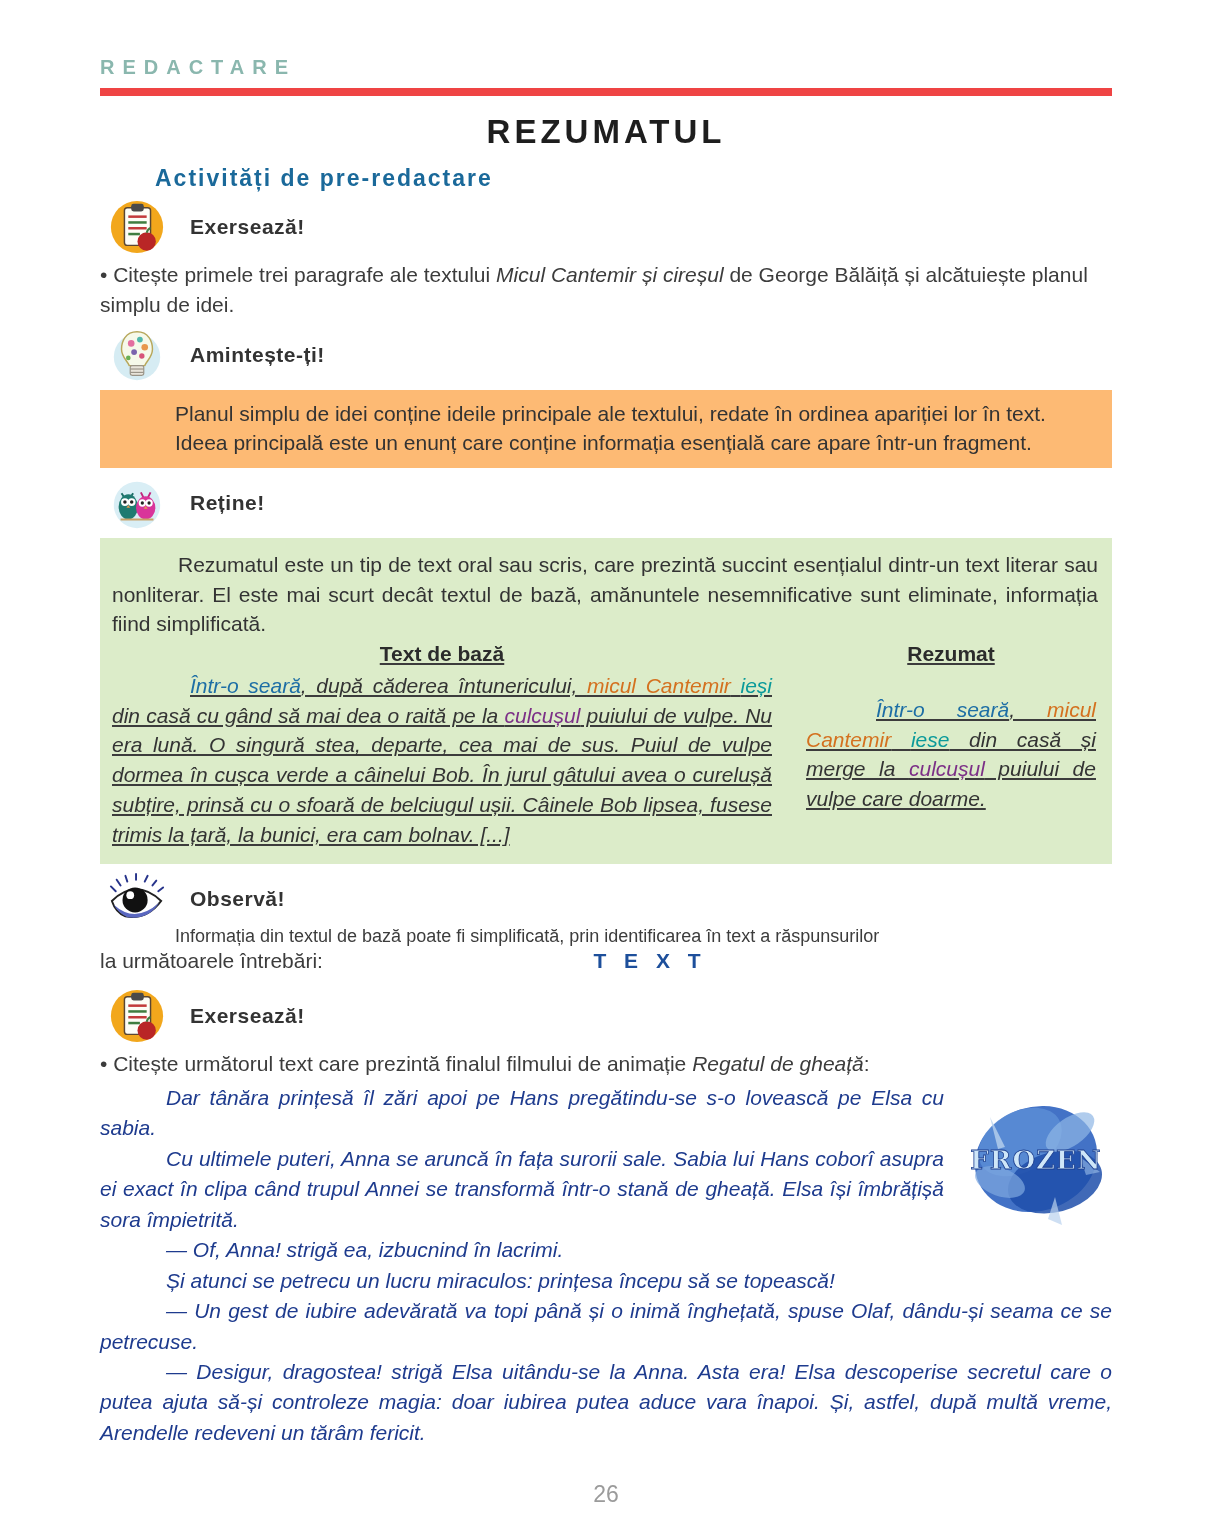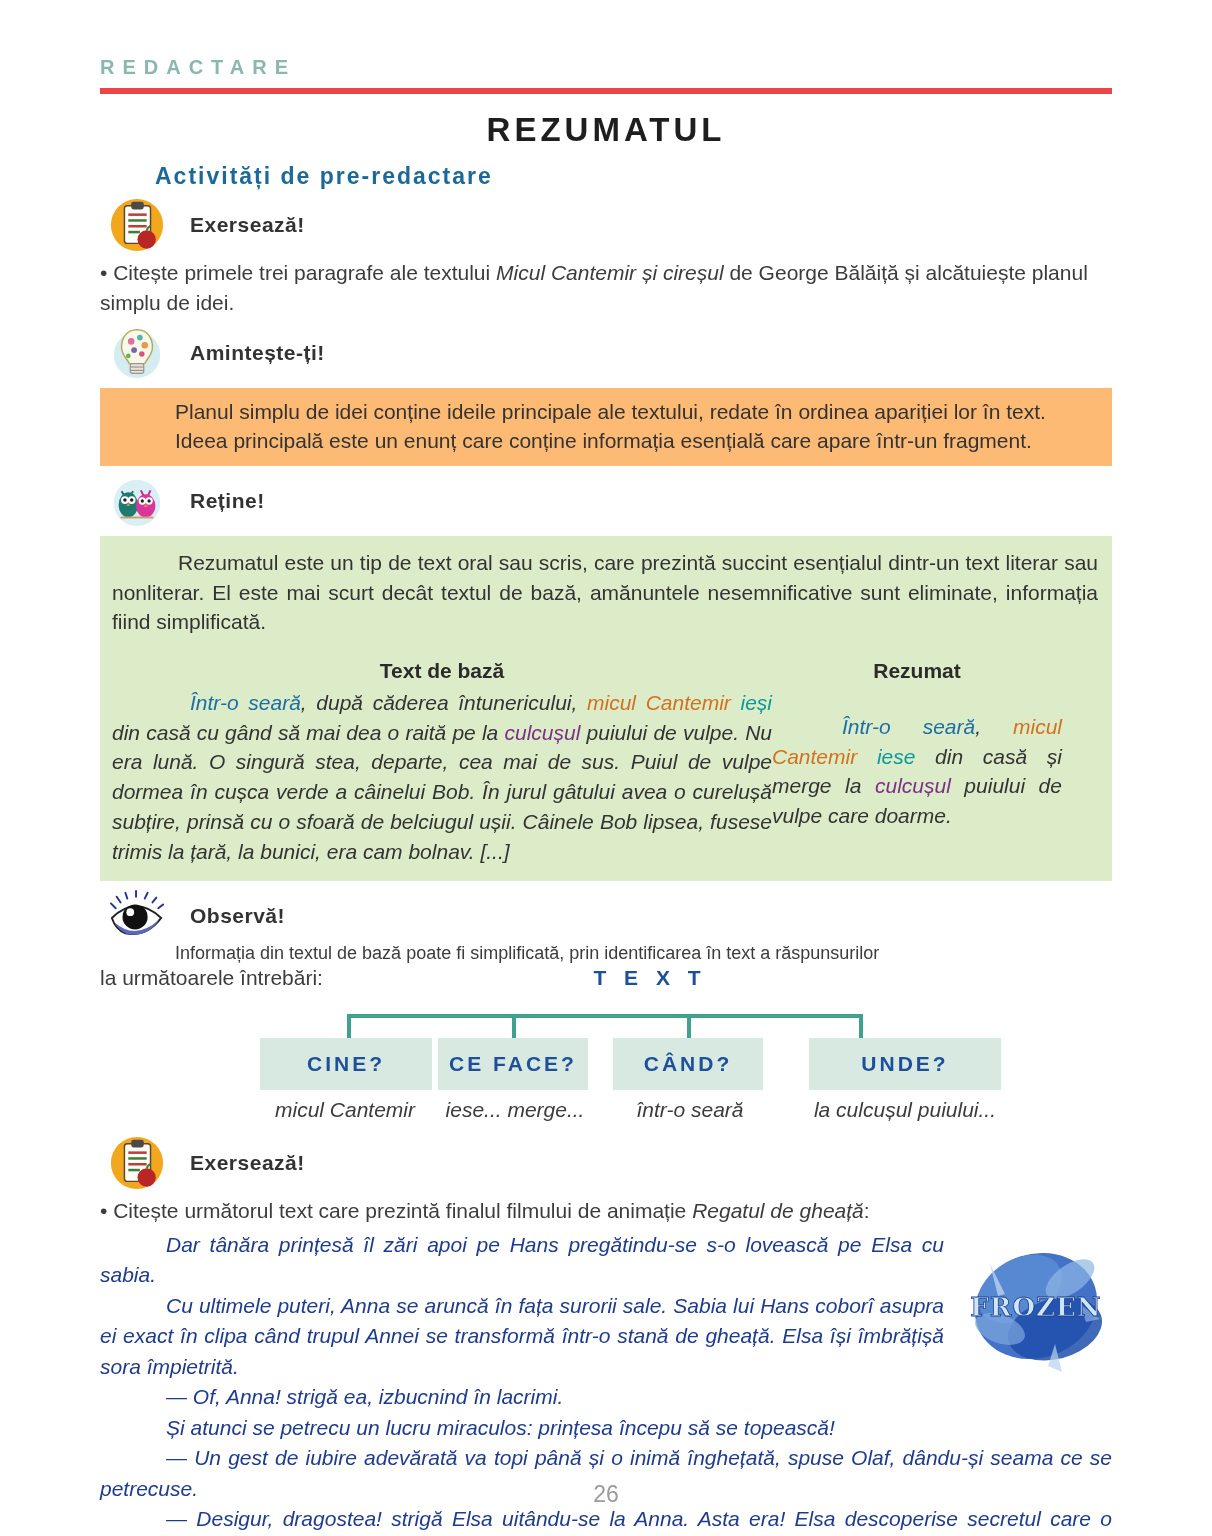--- a/index.html
+++ b/index.html
@@ -7,21 +7,21 @@
   body {
     width:1212px; height:1536px; overflow:hidden; position:relative;
     font-family:"Liberation Sans","DejaVu Sans",sans-serif;
     color:#3c3c3c;
   }
   .page { padding:56px 100px 0 100px; }
 
   
   .top-header {
     font-size:20px; font-weight:bold; letter-spacing:8px; color:#8ab7ae;
-    padding-bottom:9px; border-bottom:6px solid #ef4444;
+    padding-bottom:9px; border-bottom:8px solid #ef4444;
   }
   .main-title {
     text-align:center; font-size:33px; font-weight:bold; letter-spacing:4px;
     color:#1e1e1e; margin:17px 0 14px 0;
   }
   .section-heading {
     font-size:23px; font-weight:bold; letter-spacing:2px; color:#1a699a;
     margin:8px 0 6px 55px;
   }
 
@@ -39,21 +39,21 @@
     background:#fdba74; margin-top:6px; padding:9px 14px 10px 75px;
     font-size:21px; line-height:1.42; color:#333;
   }
 
   
   .green-box {
     background:#dcecc9; margin-top:6px; padding:12px 14px 14px 12px;
     font-size:21px; line-height:1.4;
   }
   .green-box .intro { text-align:justify; text-indent:66px; color:#333; }
-  .gb-cols { display:flex; margin-top:20px; }
+  .gb-cols { display:flex; gap:34px; margin-top:1px;text-decoration:underline; }
   .gb-col-left { width:660px; }
   .gb-col-right { width:290px; }
   .gb-col-header { text-align:center; font-weight:bold; color:#2b2b2b; margin-bottom:2px; }
   .gb-text { font-style:italic; text-align:justify; font-size:21px; line-height:1.42; color:#333; }
   .gb-col-left .gb-text { text-indent:78px; }
   .gb-col-right .gb-text { text-indent:70px; margin-top:26px; }
   .seg-blue   { color:#1d6ea5; }
   .seg-orange { color:#d4711f; }
   .seg-teal   { color:#0a9a9a; }
   .seg-purple { color:#7c3087; }
@@ -207,37 +207,20 @@
     </span>
     <span class="activity-label">Observă!</span>
   </div>
 
   <p class="observe-par">Informația din textul de bază poate fi simplificată, prin identificarea în text a răspunsurilor</p>
   <div class="observe-line2">
     <span class="lead">la următoarele întrebări:</span>
     <span class="text-node">T E X T</span>
   </div>
 
-  <div class="diagram">
-    <div class="d-hline"></div>
-    <div class="d-tick" style="left:247px;"></div>
-    <div class="d-tick" style="left:412px;"></div>
-    <div class="d-tick" style="left:587px;"></div>
-    <div class="d-tick" style="left:759px;"></div>
-
-    <div class="d-box" style="left:160px; width:172px;">CINE?</div>
-    <div class="d-box" style="left:338px; width:150px;">CE FACE?</div>
-    <div class="d-box" style="left:513px; width:150px;">CÂND?</div>
-    <div class="d-box" style="left:709px; width:192px;">UNDE?</div>
-
-    <div class="d-answer" style="left:140px; width:210px;">micul Cantemir</div>
-    <div class="d-answer" style="left:330px; width:170px;">iese... merge...</div>
-    <div class="d-answer" style="left:505px; width:170px;">într-o seară</div>
-    <div class="d-answer" style="left:690px; width:230px;">la culcușul puiului...</div>
-  </div>
 
   <div class="label-row">
     <span class="icon-wrap">
       <svg viewBox="0 0 60 60">
         <circle cx="30" cy="30" r="27" fill="#f2a71c"></circle>
         <rect x="17" y="10" width="27" height="39" rx="3" fill="#fdfdf6" stroke="#5a4632" stroke-width="1.5"></rect>
         <rect x="24" y="6" width="13" height="8" rx="2.5" fill="#4a4a4a"></rect>
         <rect x="21" y="18" width="19" height="2.6" fill="#c23b3b"></rect>
         <rect x="21" y="24" width="19" height="2.6" fill="#3f7d3f"></rect>
         <rect x="21" y="30" width="19" height="2.6" fill="#c23b3b"></rect>

